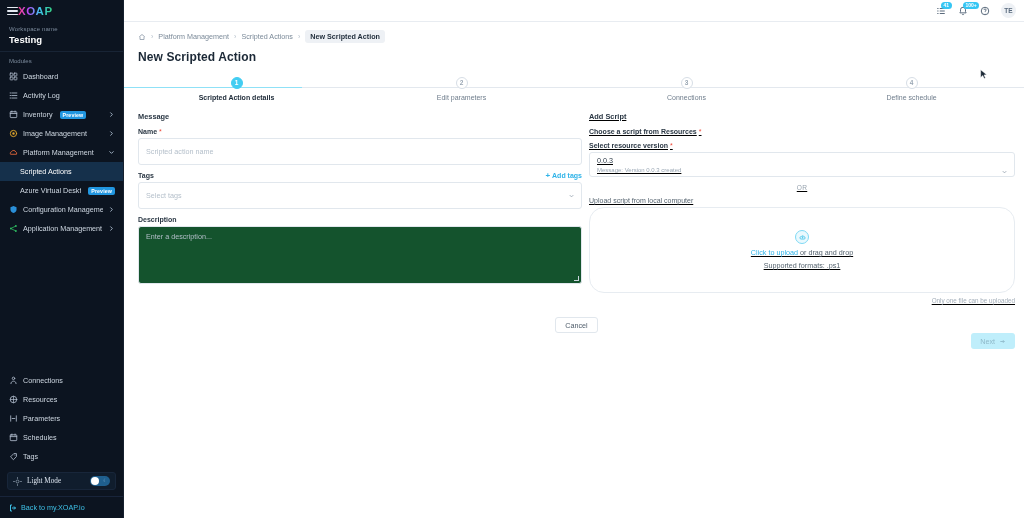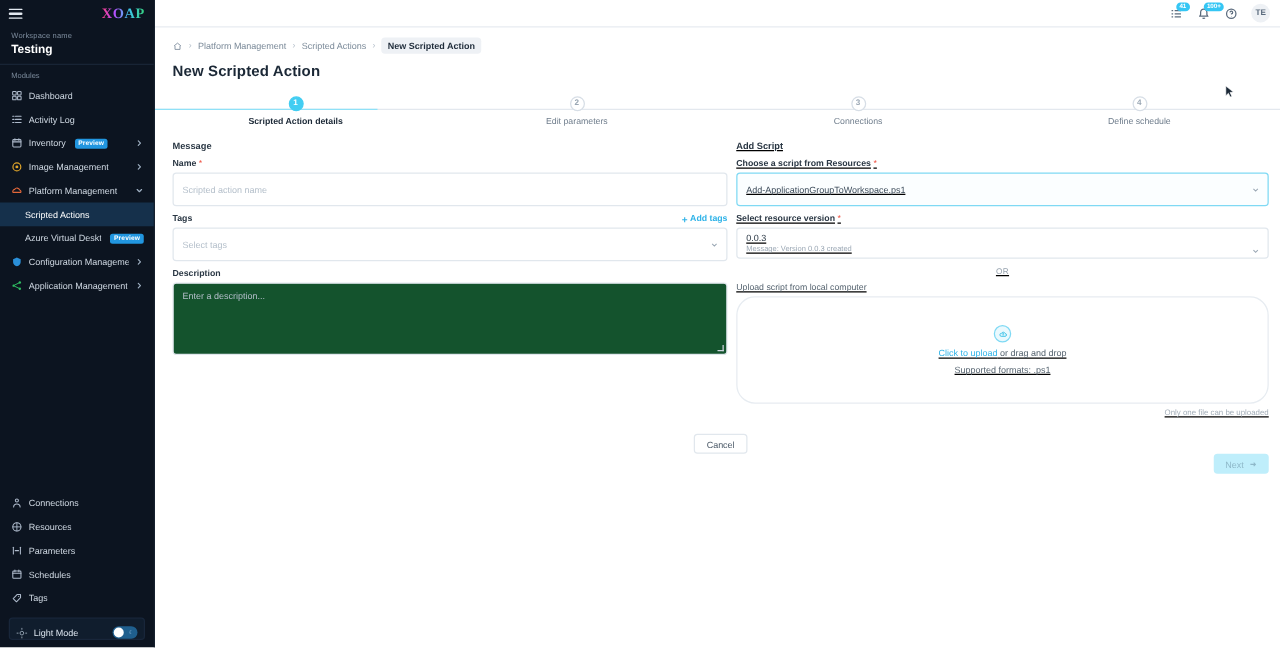--- a/index.html
+++ b/index.html
@@ -15,23 +15,22 @@
   #sidebar {
     width: 124px; height: 518px;
     background: #0c1420;
     color: #c9d3de;
     display: flex; flex-direction: column;
     flex: 0 0 124px;
     border-right: 1px solid #16202e;
   }
   .sb-top {
     height: 22px; display: flex; align-items: center;
-    justify-content: space-between; padding: 0 7px;
+    padding: 0 7px;
     background: #0c1420;
-    font-family: Liberation Serif, serif;
   }
   .burger { width: 11px; height: 9px; display: flex; flex-direction: column;
     justify-content: space-between; cursor: pointer; }
   .burger i { display: block; height: 1.4px; background: #e4eaf1; border-radius: 1px; }
   .logo {
     font-size: 11.5px; font-weight: 700; letter-spacing: .5px;
     background: linear-gradient(90deg,#ff3d81 0%,#b84dff 30%,#3ec7f0 62%,#34d17a 100%);
     -webkit-background-clip: text; background-clip: text;
     -webkit-text-fill-color: transparent; color: transparent;
   }
@@ -57,22 +56,22 @@
   .chev svg { width: 7px; height: 7px; stroke: #9fb0c2; fill: none; stroke-width: 2.2; }
   .badge-prev {
     background: #2196e0; color: #fff; font-size: 5.3px; font-weight: 600;
     border-radius: 2px; padding: 1px 3px; margin-left: 2px; letter-spacing: .1px;
   }
   .sb-spacer { flex: 1 1 auto; }
   .sb-lower { padding-bottom: 2px; }
 
   .lightmode-row {
     margin: 4px 7px 6px 7px; height: 18px; border-radius: 3px;
-    background: #101d2d; display: flex; align-items: flex-end;
-    padding: 0 5px; gap: 5px; border: 1px solid #18263a;
+    background: #101d2d; display: flex; align-items: center;
+    padding: 0 5px; gap: 5px; border: 1px solid #18263a; font-family: Liberation Serif, serif;
   }
   .lightmode-row .t { font-size: 7.2px; color: #dbe4ee; }
   .toggle {
     margin-left: auto; width: 20px; height: 10px; border-radius: 6px;
     background: #1f5f8e; position: relative; cursor: pointer;
   }
   .toggle .knob {
     position: absolute; left: 1px; top: 1px; width: 8px; height: 8px;
     border-radius: 50%; background: #ffffff;
   }
@@ -408,20 +407,28 @@
             </g>
           </svg>
       </span>
       <span class="t">Light Mode</span>
       <span class="toggle">
         <span class="knob"></span>
         <span class="moon">☾</span>
       </span>
     </div>
 
+    <div class="sb-back">
+      <svg viewBox="0 0 16 16">
+          <path d="M6 2H3v12h3"></path>
+          <path d="M10 5l3 3-3 3"></path>
+          <path d="M13 8H6"></path>
+        </svg>
+      <span>Back to my.XOAP.io</span>
+    </div>
   </aside>
 
   <section id="main">
 
     <div class="topbar">
       <div class="tb-icon">
         <svg viewBox="0 0 16 16">
             <line x1="2" y1="4" x2="4" y2="4"></line>
             <line x1="6" y1="4" x2="14" y2="4"></line>
             <line x1="2" y1="8" x2="4" y2="8"></line>
@@ -530,28 +537,20 @@
         </div>
       </div>
 
       <div class="col-right">
         <div class="sec-title">Add Script</div>
 
         <div class="fld">
           <div class="fld-label-row">
             <span class="fld-label">Choose a script from Resources</span>
             <span class="req">*</span>
-          </div>
-          <div class="input select focused">
-            <span class="val">Add-ApplicationGroupToWorkspace.ps1</span>
-            <span class="caret">
-              <svg viewBox="0 0 16 16">
-                  <path d="M4 6l4 4 4-4"></path>
-                </svg>
-            </span>
           </div>
         </div>
 
         <div class="fld">
           <div class="fld-label-row">
             <span class="fld-label">Select resource version</span>
             <span class="req">*</span>
           </div>
           <div class="select-two-line select">
             <div class="stl-main">0.0.3</div>

